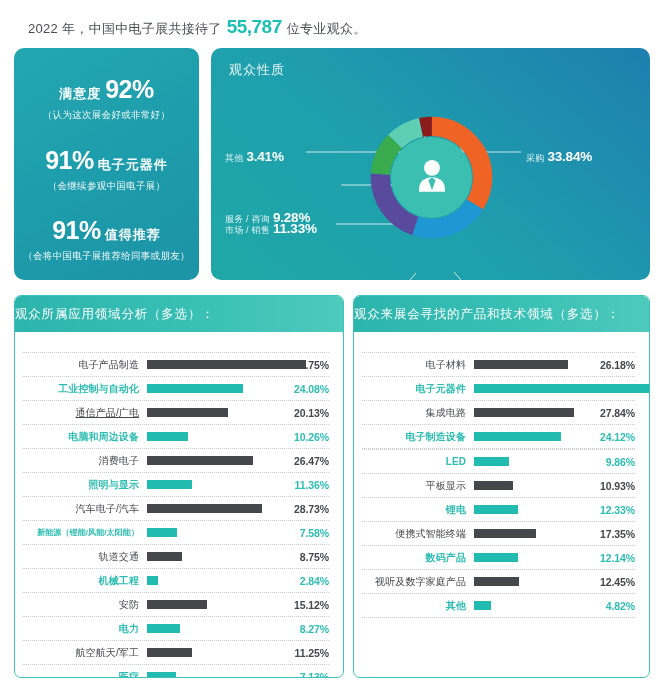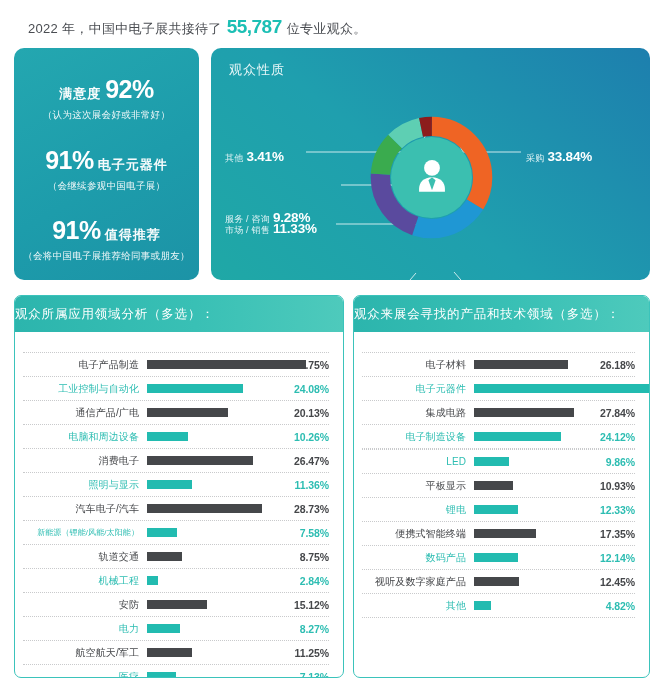--- a/index.html
+++ b/index.html
@@ -93,21 +93,21 @@
   .rbar-area { position: relative; flex: 1 1 auto; height: 9px; margin: 0 6px 0 8px; }
   .rbar { position: absolute; left: 0; top: 0; height: 9px; }
   .rval {
     font-size: 10.5px; font-weight: bold; text-align: right; flex: none;
     letter-spacing: -.1px;
   }
   .dotted {
     border-top: 1px dotted #c9cacc; height: 0; margin: 0;
   }
   .dark  { color: #45474a; }
-  .teal  { color: #2dbdb2; }
+  .teal  { color: #2dbdb2; font-weight: bold; }
   .bar-dark { background: #45474a; }
   .bar-teal { background: #22bbb0; }
 </style>
 </head>
 <body>
 
 <div class="page">
 
   <div class="headline">
     <span>2022 年，中国中电子展共接待了</span>
@@ -205,21 +205,21 @@
         <div class="dotted"></div>
         <div class="rowline">
           <div class="rlabel teal" style="width: 116px;">工业控制与自动化</div>
           <div class="rbar-area">
             <div class="rbar bar-teal" style="width: 96.32px;"></div>
           </div>
           <div class="rval teal" style="width: 48px;">24.08%</div>
         </div>
         <div class="dotted"></div>
         <div class="rowline">
-          <div class="rlabel dark" style="width: 116px;">通信产品/广电</div>
+          <div class="rlabel dark" style="width: 116px; text-decoration: underline;">通信产品/广电</div>
           <div class="rbar-area">
             <div class="rbar bar-dark" style="width: 80.52px;"></div>
           </div>
           <div class="rval dark" style="width: 48px;">20.13%</div>
         </div>
         <div class="dotted"></div>
         <div class="rowline">
           <div class="rlabel teal" style="width: 116px;">电脑和周边设备</div>
           <div class="rbar-area">
             <div class="rbar bar-teal" style="width: 41.04px;"></div>

